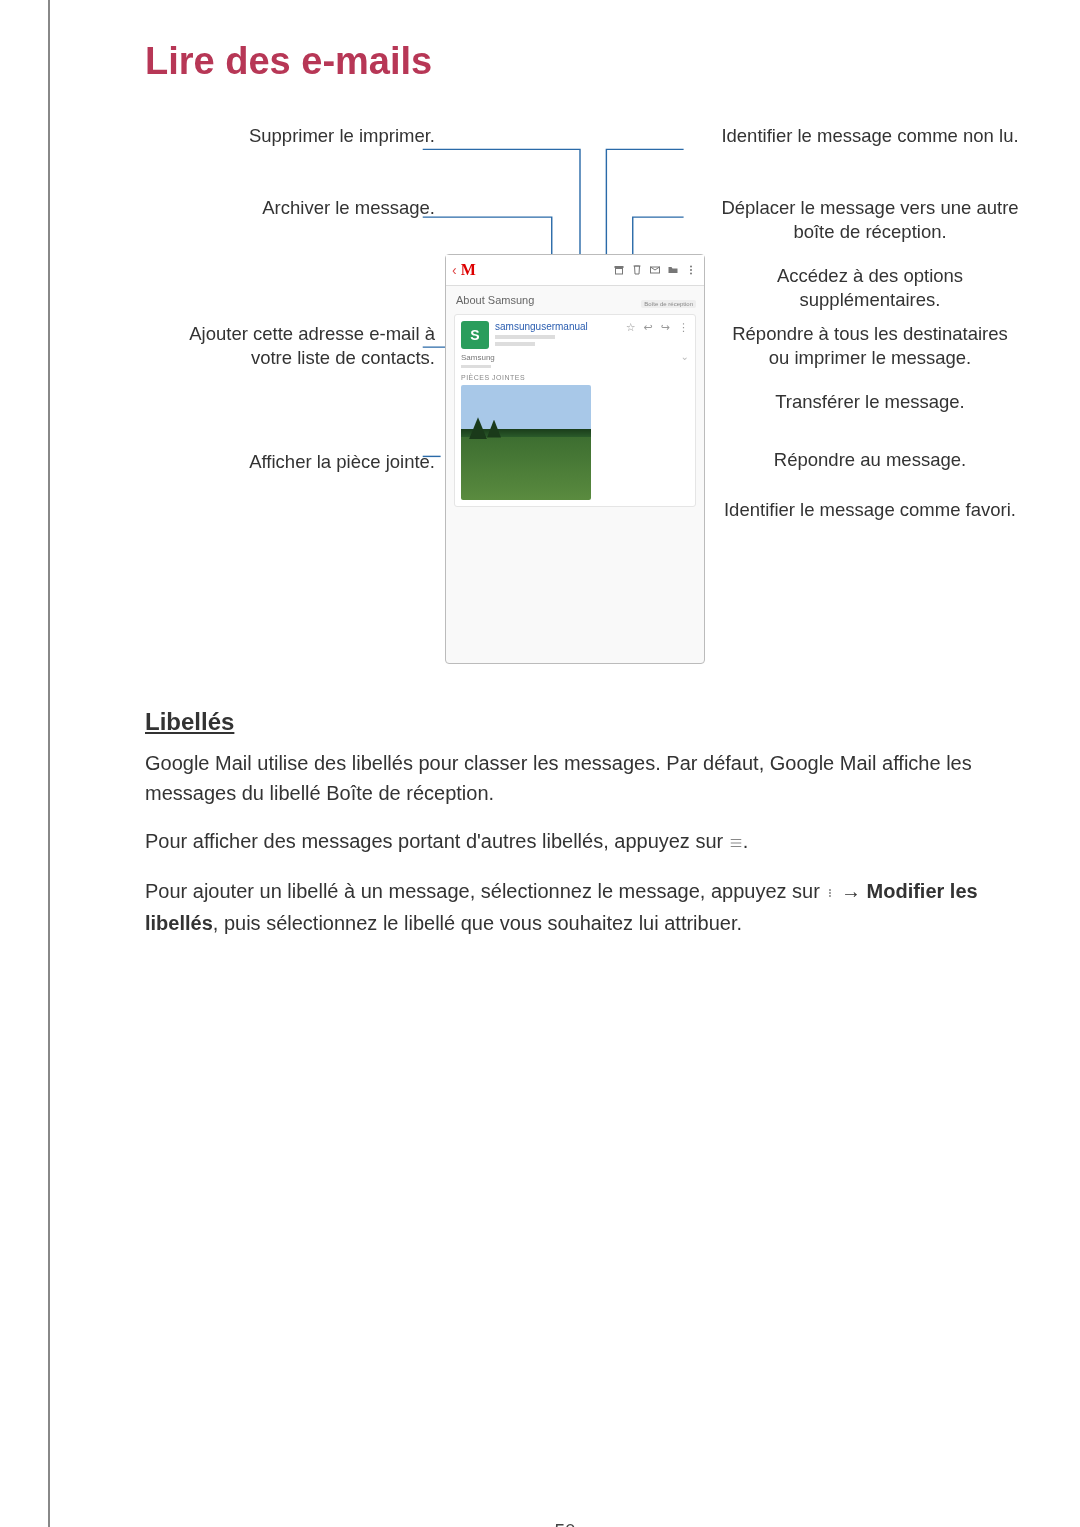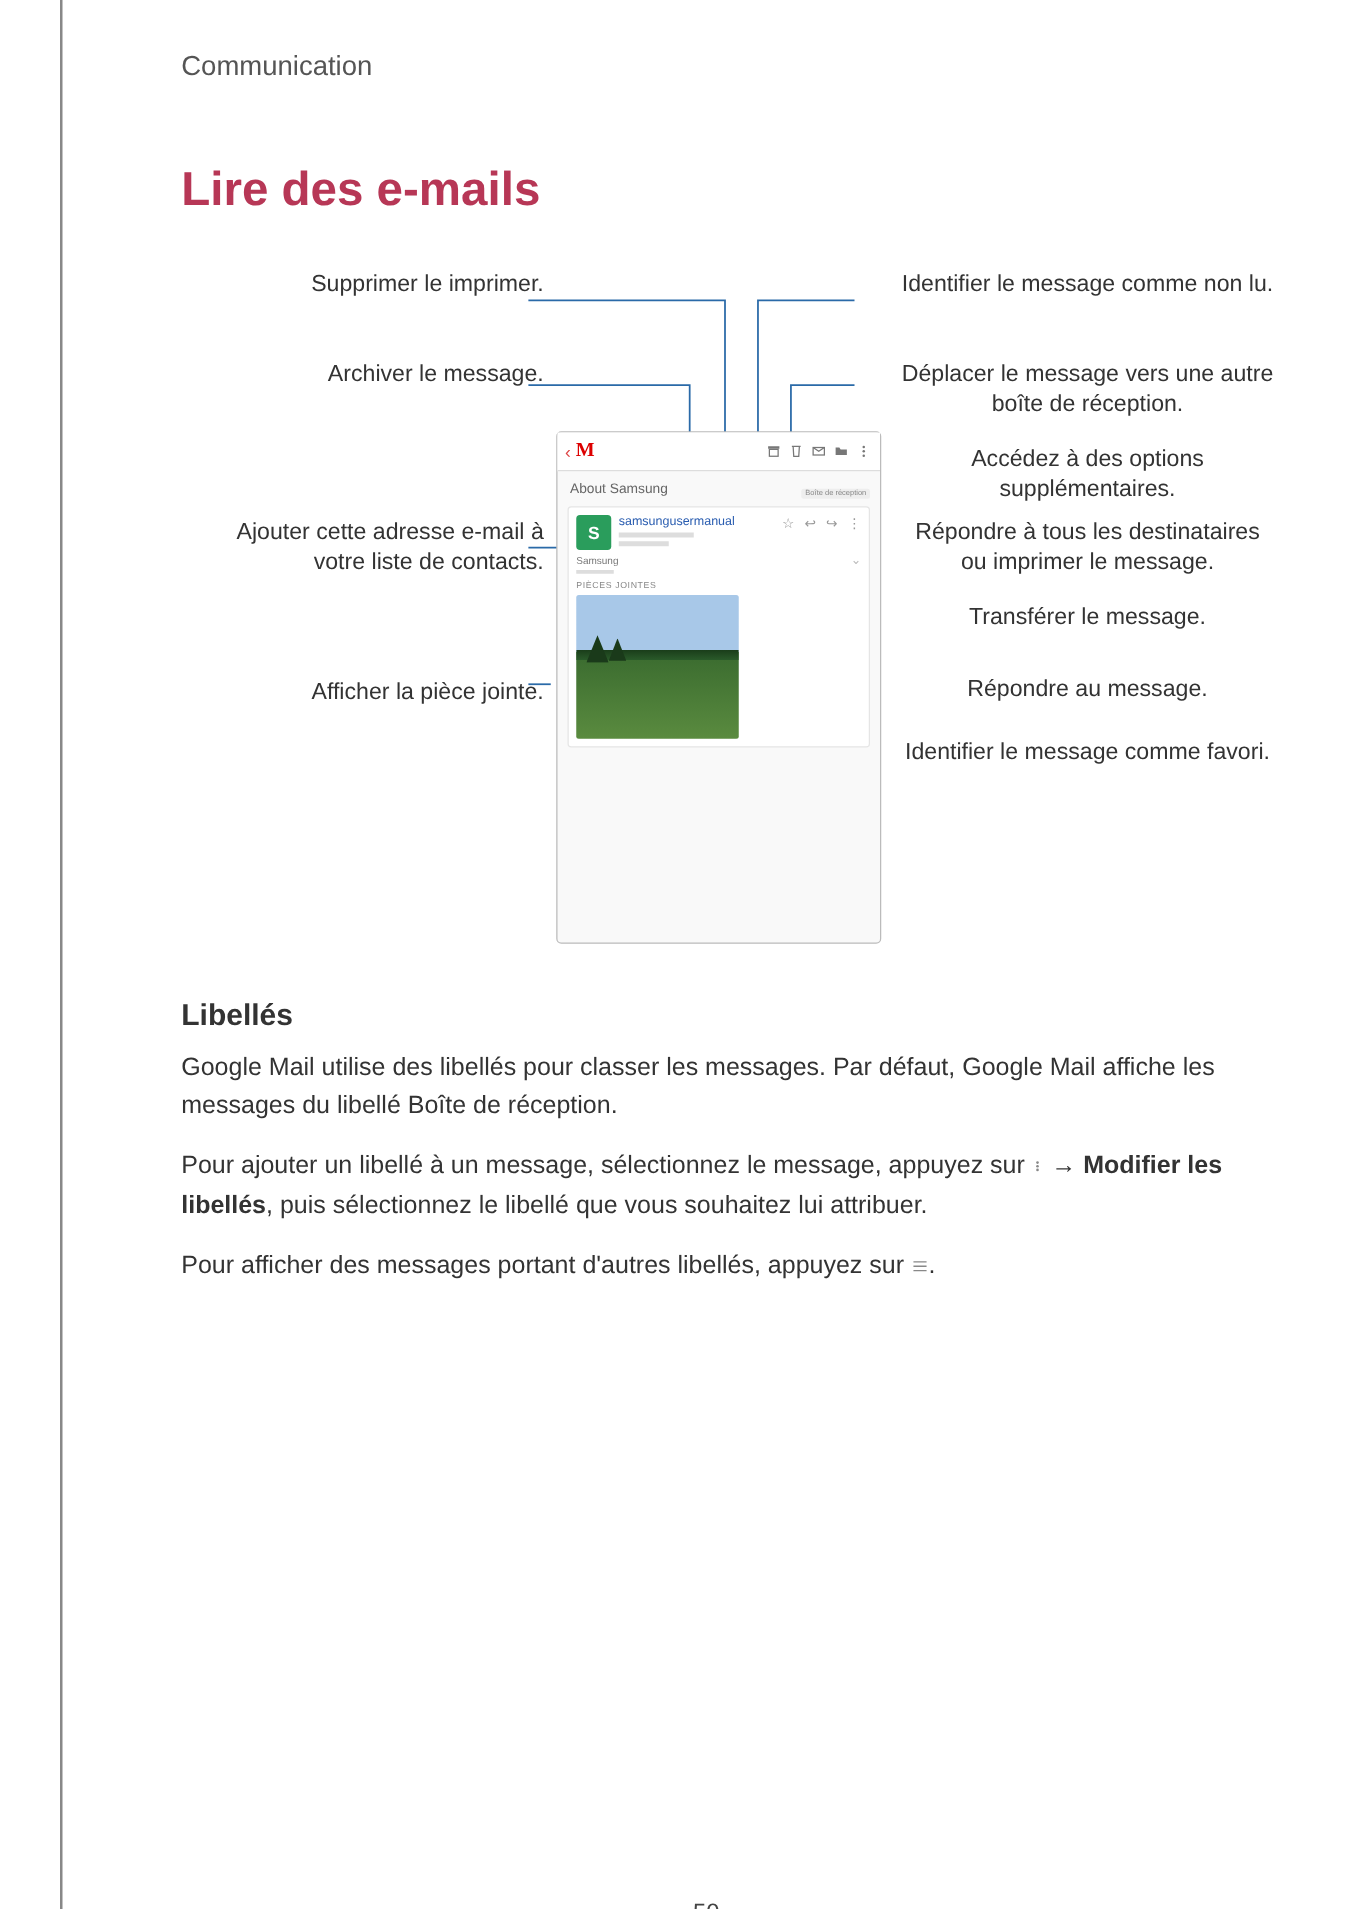--- a/index.html
+++ b/index.html
@@ -185,20 +185,21 @@
     left: 0; top: 0;
     width: 100%; height: 100%;
     pointer-events: none;
   }
   
   .subsection-title {
     font-size: 24px;
     font-weight: bold;
     color: #333;
     margin: 30px 0 12px 0;
+    text-decoration: underline;
   }
   .body-text {
     font-size: 20px;
     line-height: 1.5;
     color: #333;
     margin: 0 0 18px 0;
   }
   .inline-icon {
     display: inline-block;
     vertical-align: -2px;
@@ -209,21 +210,20 @@
     left: 0; right: 0;
     text-align: center;
     font-size: 19px;
     color: #444;
   }
 </style>
 </head>
 <body>
 
 <div class="page">
-  <div class="breadcrumb">Communication</div>
   <h2 class="section-title">Lire des e-mails</h2>
 
   <div class="diagram">
 
     <div class="callout left-call c-delete">Supprimer le imprimer.</div>
     <div class="callout left-call c-archive">Archiver le message.</div>
     <div class="callout left-call c-addcontact">Ajouter cette adresse e-mail à votre liste de contacts.</div>
     <div class="callout left-call c-attachment">Afficher la pièce jointe.</div>
 
     <div class="callout right-call c-unread">Identifier le message comme non lu.</div>
@@ -325,27 +325,27 @@
         </div>
       </div>
     </div>
   </div>
 
   <div class="subsection-title">Libellés</div>
 
   <p class="body-text">Google Mail utilise des libellés pour classer les messages. Par défaut, Google Mail affiche les messages du libellé Boîte de réception.</p>
 
   <p class="body-text">
+    <span>Pour afficher des messages portant d'autres libellés, appuyez sur </span><span class="inline-icon"><svg width="14" height="14" viewBox="0 0 24 24">
+          <path d="M3 6h18M3 12h18M3 18h18" stroke="#888" stroke-width="2"></path>
+        </svg></span><span>.</span>
+  </p>
+
+  <p class="body-text">
     <span>Pour ajouter un libellé à un message, sélectionnez le message, appuyez sur </span><span class="inline-icon"><svg width="10" height="14" viewBox="0 0 24 24">
           <circle cx="12" cy="5" r="2.5" fill="#888"></circle>
           <circle cx="12" cy="12" r="2.5" fill="#888"></circle>
           <circle cx="12" cy="19" r="2.5" fill="#888"></circle>
         </svg></span><span> → </span><b>Modifier les libellés</b><span>, puis sélectionnez le libellé que vous souhaitez lui attribuer.</span>
   </p>
 
-  <p class="body-text">
-    <span>Pour afficher des messages portant d'autres libellés, appuyez sur </span><span class="inline-icon"><svg width="14" height="14" viewBox="0 0 24 24">
-          <path d="M3 6h18M3 12h18M3 18h18" stroke="#888" stroke-width="2"></path>
-        </svg></span><span>.</span>
-  </p>
-
   <div class="pagenum">50</div>
 </div>
 
 </body></html>

